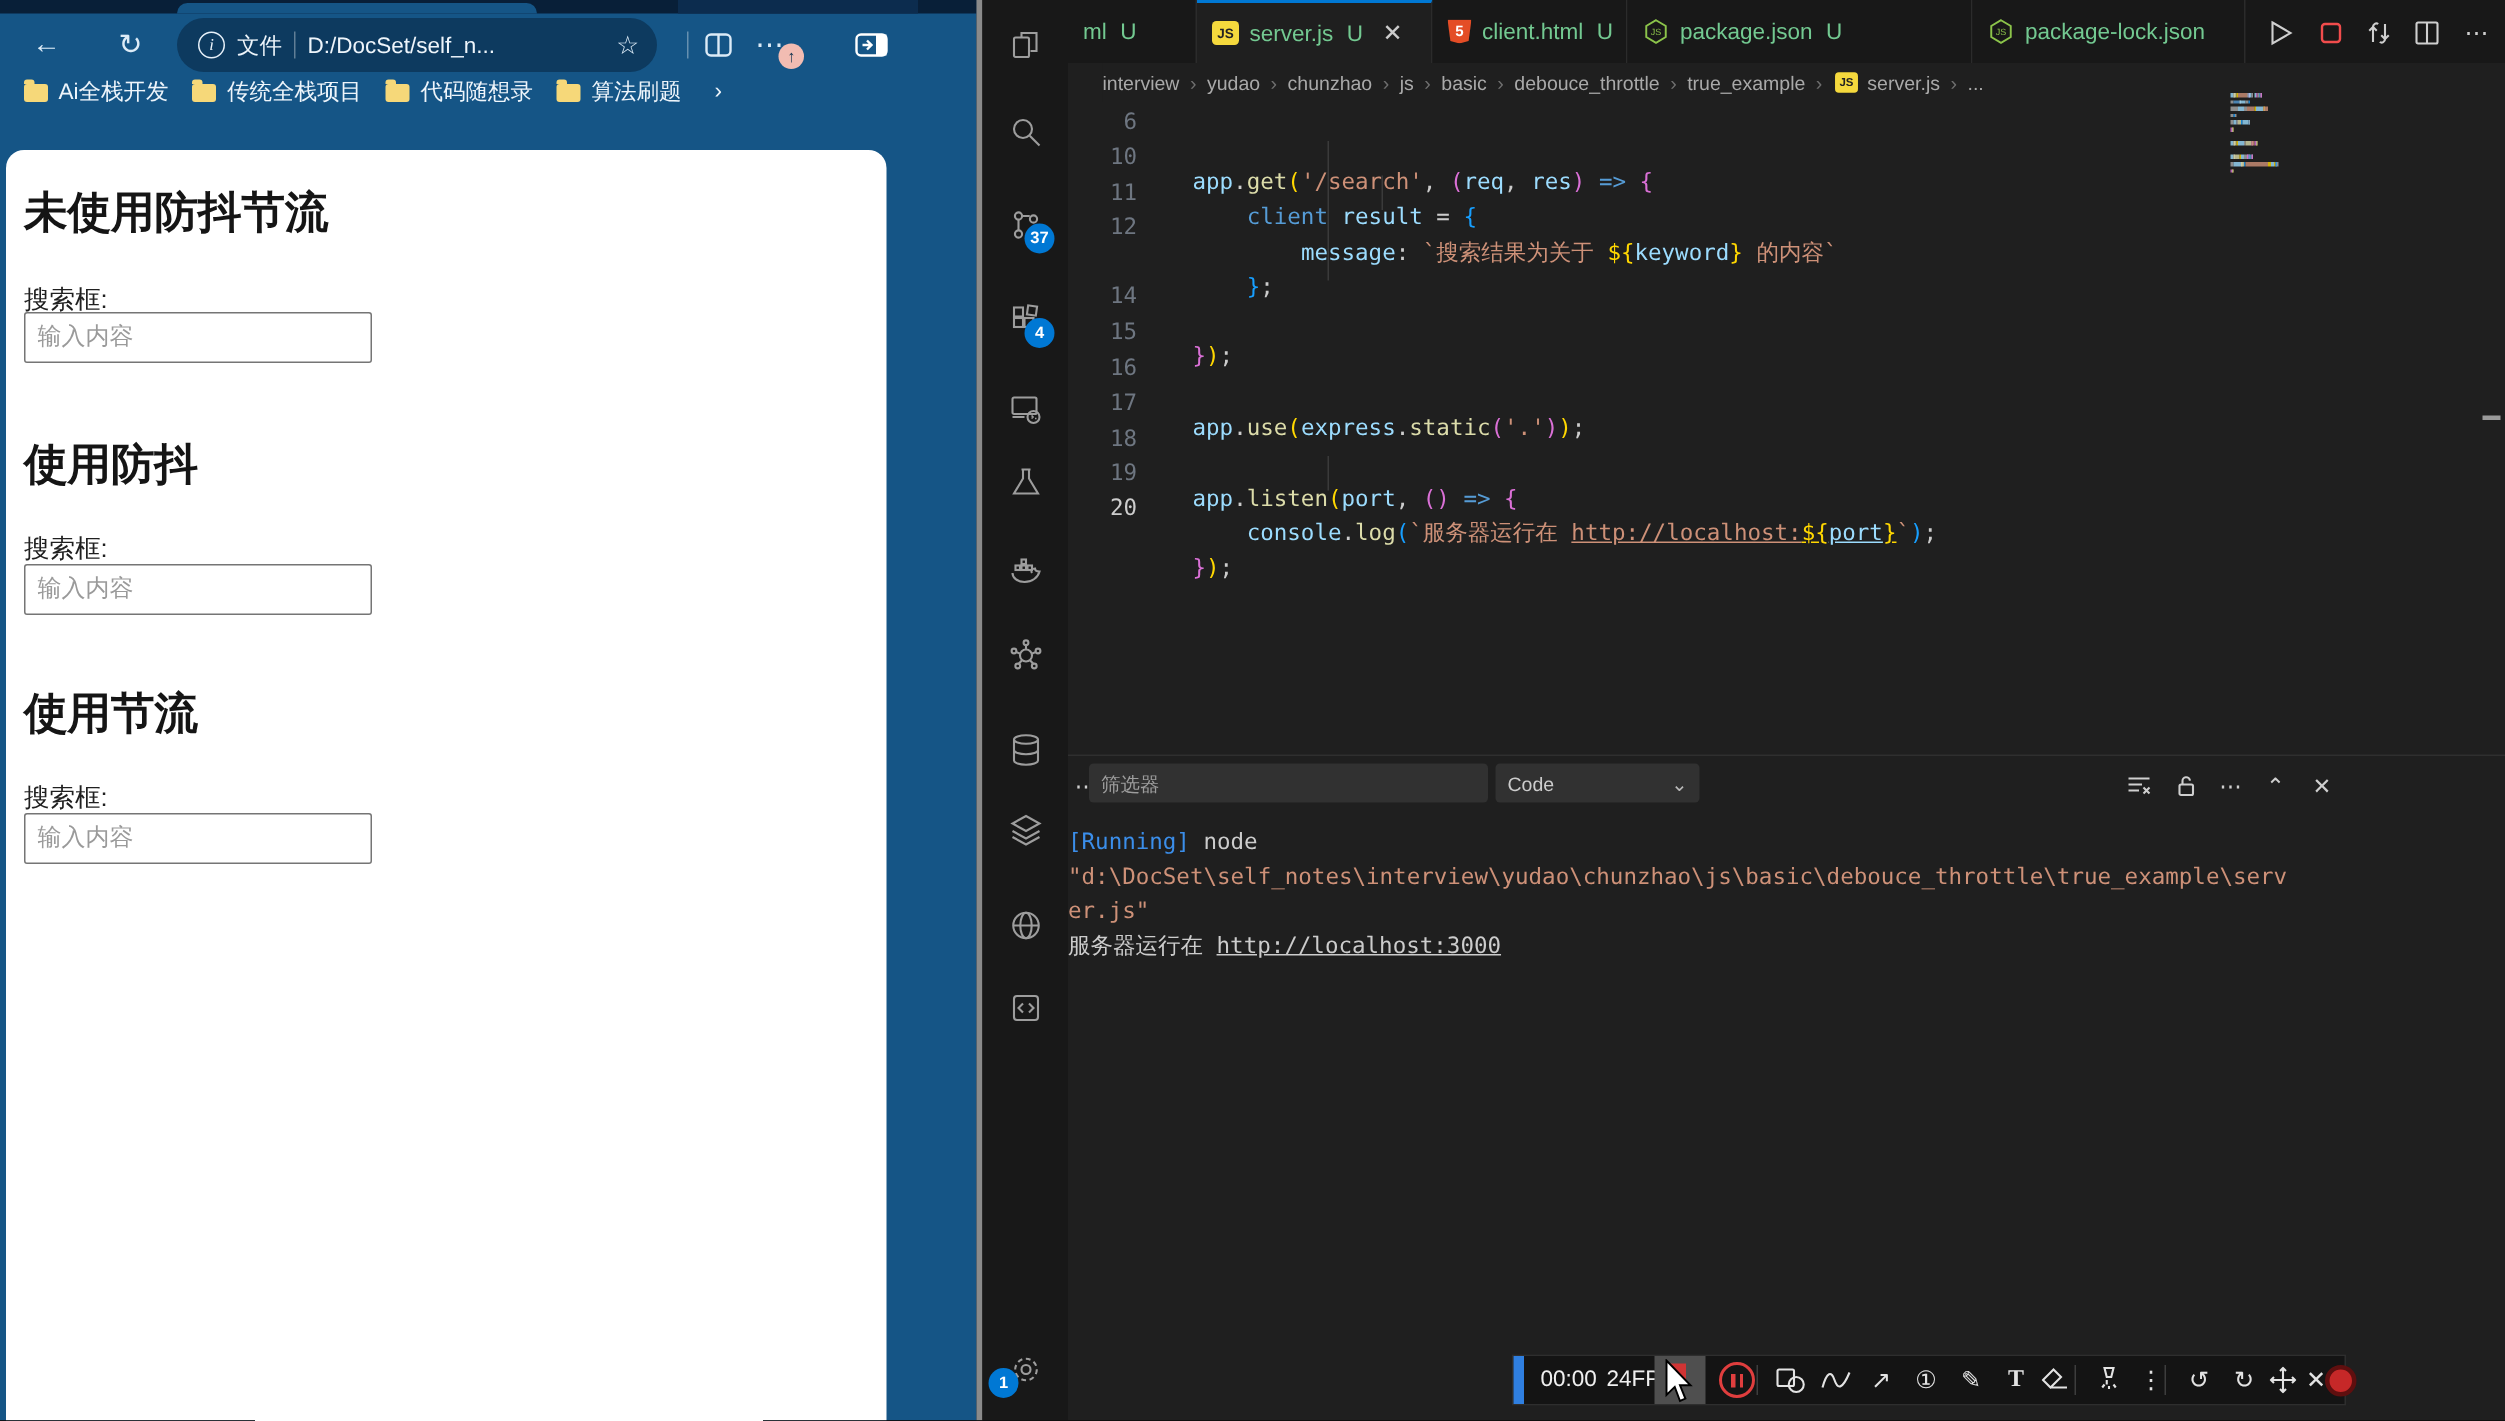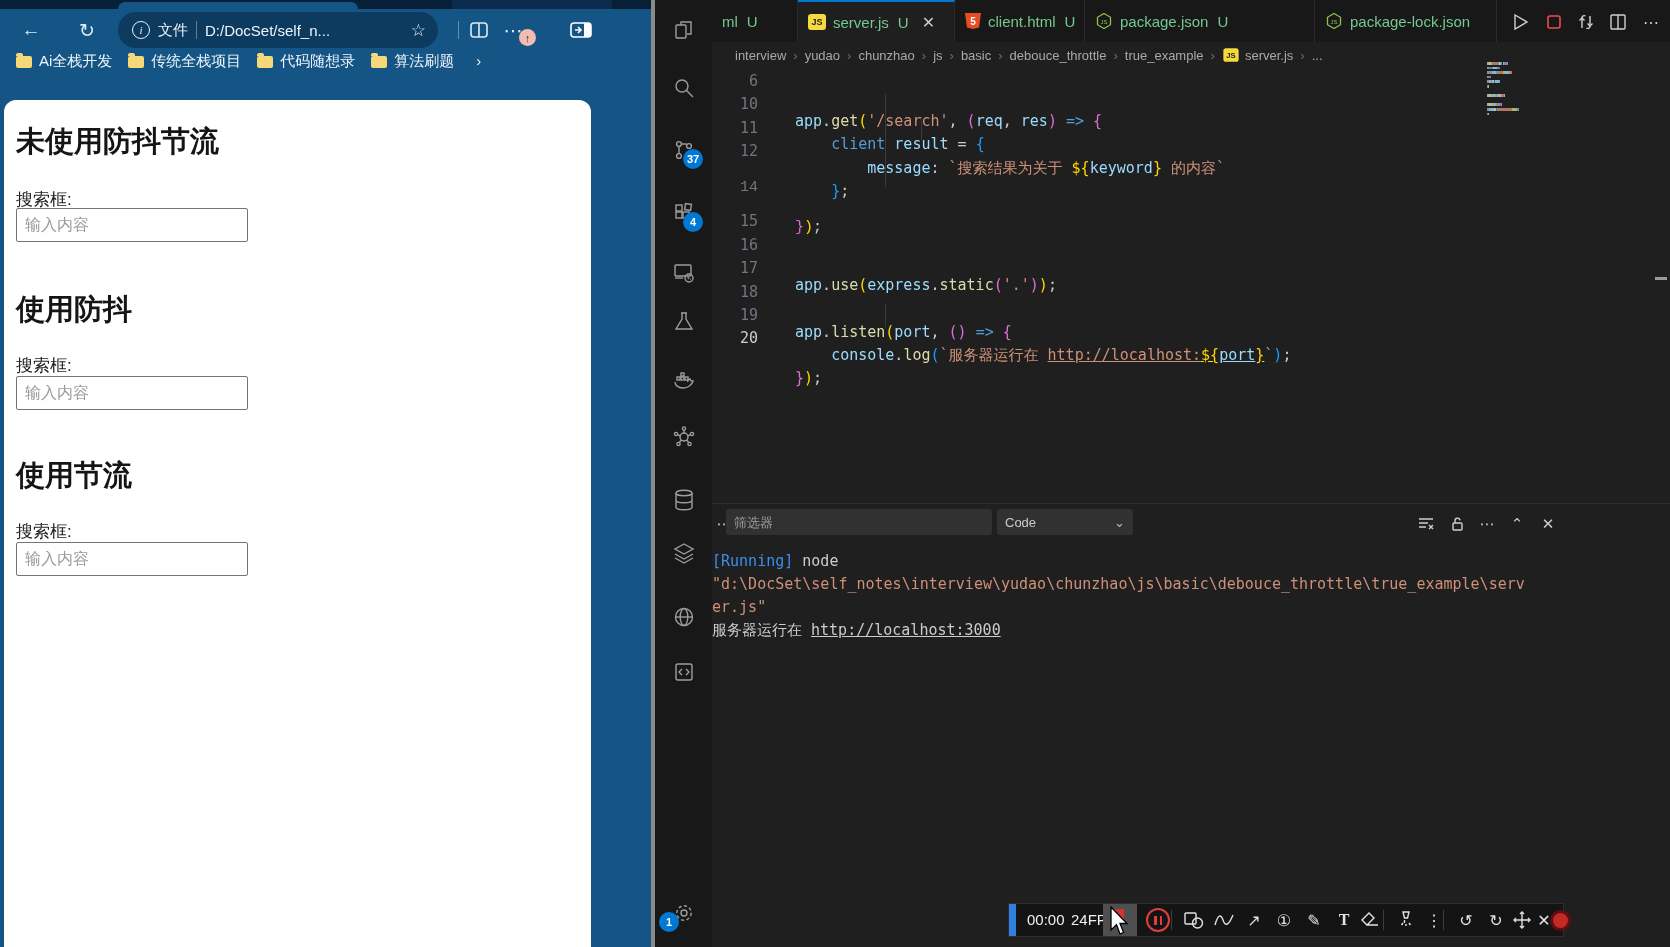--- a/index.html
+++ b/index.html
@@ -456,21 +456,21 @@
         <span class="bc-sep">›</span>
         <span style="display: inline-flex; gap: 5px; align-items: center;">
           <span>...</span>
         </span>
       </div>
     <div class="editor" id="editor">
         <div class="crow" style="top: 2px;"><span class="lnum">6</span><span class="ctext"><span class="c-v">app</span><span class="c-p">.</span><span class="c-f">get</span><span class="c-b1">(</span><span class="c-s">'/search'</span><span class="c-p">, </span><span class="c-b2">(</span><span class="c-v">req</span><span class="c-p">, </span><span class="c-v">res</span><span class="c-b2">)</span><span class="c-p"> </span><span class="c-k">=&gt;</span><span class="c-p"> </span><span class="c-b2">{</span></span></div>
         <div class="crow" style="top: 25.4px;"><span class="lnum">10</span><span class="ctext"><span class="c-p">    </span><span class="c-k">client</span><span class="c-p"> </span><span class="c-v">result</span><span class="c-p"> = </span><span class="c-b3">{</span></span></div>
         <div class="crow" style="top: 48.8px;"><span class="lnum">11</span><span class="ctext"><span class="c-p">        </span><span class="c-v">message</span><span class="c-p">: </span><span class="c-s">`搜索结果为关于 </span><span class="c-b1">${</span><span class="c-v">keyword</span><span class="c-b1">}</span><span class="c-s"> 的内容`</span></span></div>
         <div class="crow" style="top: 72.2px;"><span class="lnum">12</span><span class="ctext"><span class="c-p">    </span><span class="c-b3">}</span><span class="c-p">;</span></span></div>
-        <div class="crow" style="top: 108px; font-family: Liberation Mono, monospace;"><span class="lnum">14</span><span class="ctext"><span class="c-b2">}</span><span class="c-b1">)</span><span class="c-p">;</span></span></div>
+        <div class="crow" style="top: 118px;"><span class="lnum">14</span><span class="ctext"><span class="c-b2">}</span><span class="c-b1">)</span><span class="c-p">;</span></span></div>
         <div class="crow" style="top: 142.4px;"><span class="lnum">15</span><span class="ctext"></span></div>
         <div class="crow" style="top: 165.8px;"><span class="lnum">16</span><span class="ctext"><span class="c-v">app</span><span class="c-p">.</span><span class="c-f">use</span><span class="c-b1">(</span><span class="c-v">express</span><span class="c-p">.</span><span class="c-f">static</span><span class="c-b2">(</span><span class="c-s">'.'</span><span class="c-b2">)</span><span class="c-b1">)</span><span class="c-p">;</span></span></div>
         <div class="crow" style="top: 189.2px;"><span class="lnum">17</span><span class="ctext"></span></div>
         <div class="crow" style="top: 212.6px;"><span class="lnum">18</span><span class="ctext"><span class="c-v">app</span><span class="c-p">.</span><span class="c-f">listen</span><span class="c-b1">(</span><span class="c-v">port</span><span class="c-p">, </span><span class="c-b2">(</span><span class="c-b2">)</span><span class="c-p"> </span><span class="c-k">=&gt;</span><span class="c-p"> </span><span class="c-b2">{</span></span></div>
         <div class="crow" style="top: 236px;"><span class="lnum">19</span><span class="ctext"><span class="c-p">    </span><span class="c-v">console</span><span class="c-p">.</span><span class="c-f">log</span><span class="c-b3">(</span><span class="c-s">`服务器运行在 </span><span class="c-s u">http://localhost:</span><span class="c-b1 u">${</span><span class="c-v u">port</span><span class="c-b1 u">}</span><span class="c-s">`</span><span class="c-b3">)</span><span class="c-p">;</span></span></div>
         <div class="crow" style="top: 259.4px;"><span class="lnum on">20</span><span class="ctext"><span class="c-b2">}</span><span class="c-b1">)</span><span class="c-p">;</span></span></div>
         <div class="iguide" style="left: 173px; top: 26px; height: 93px;"></div>
         <div class="iguide" style="left: 209px; top: 49px; height: 23px;"></div>
         <div class="iguide" style="left: 173px; top: 236px; height: 23px;"></div>
       </div>

